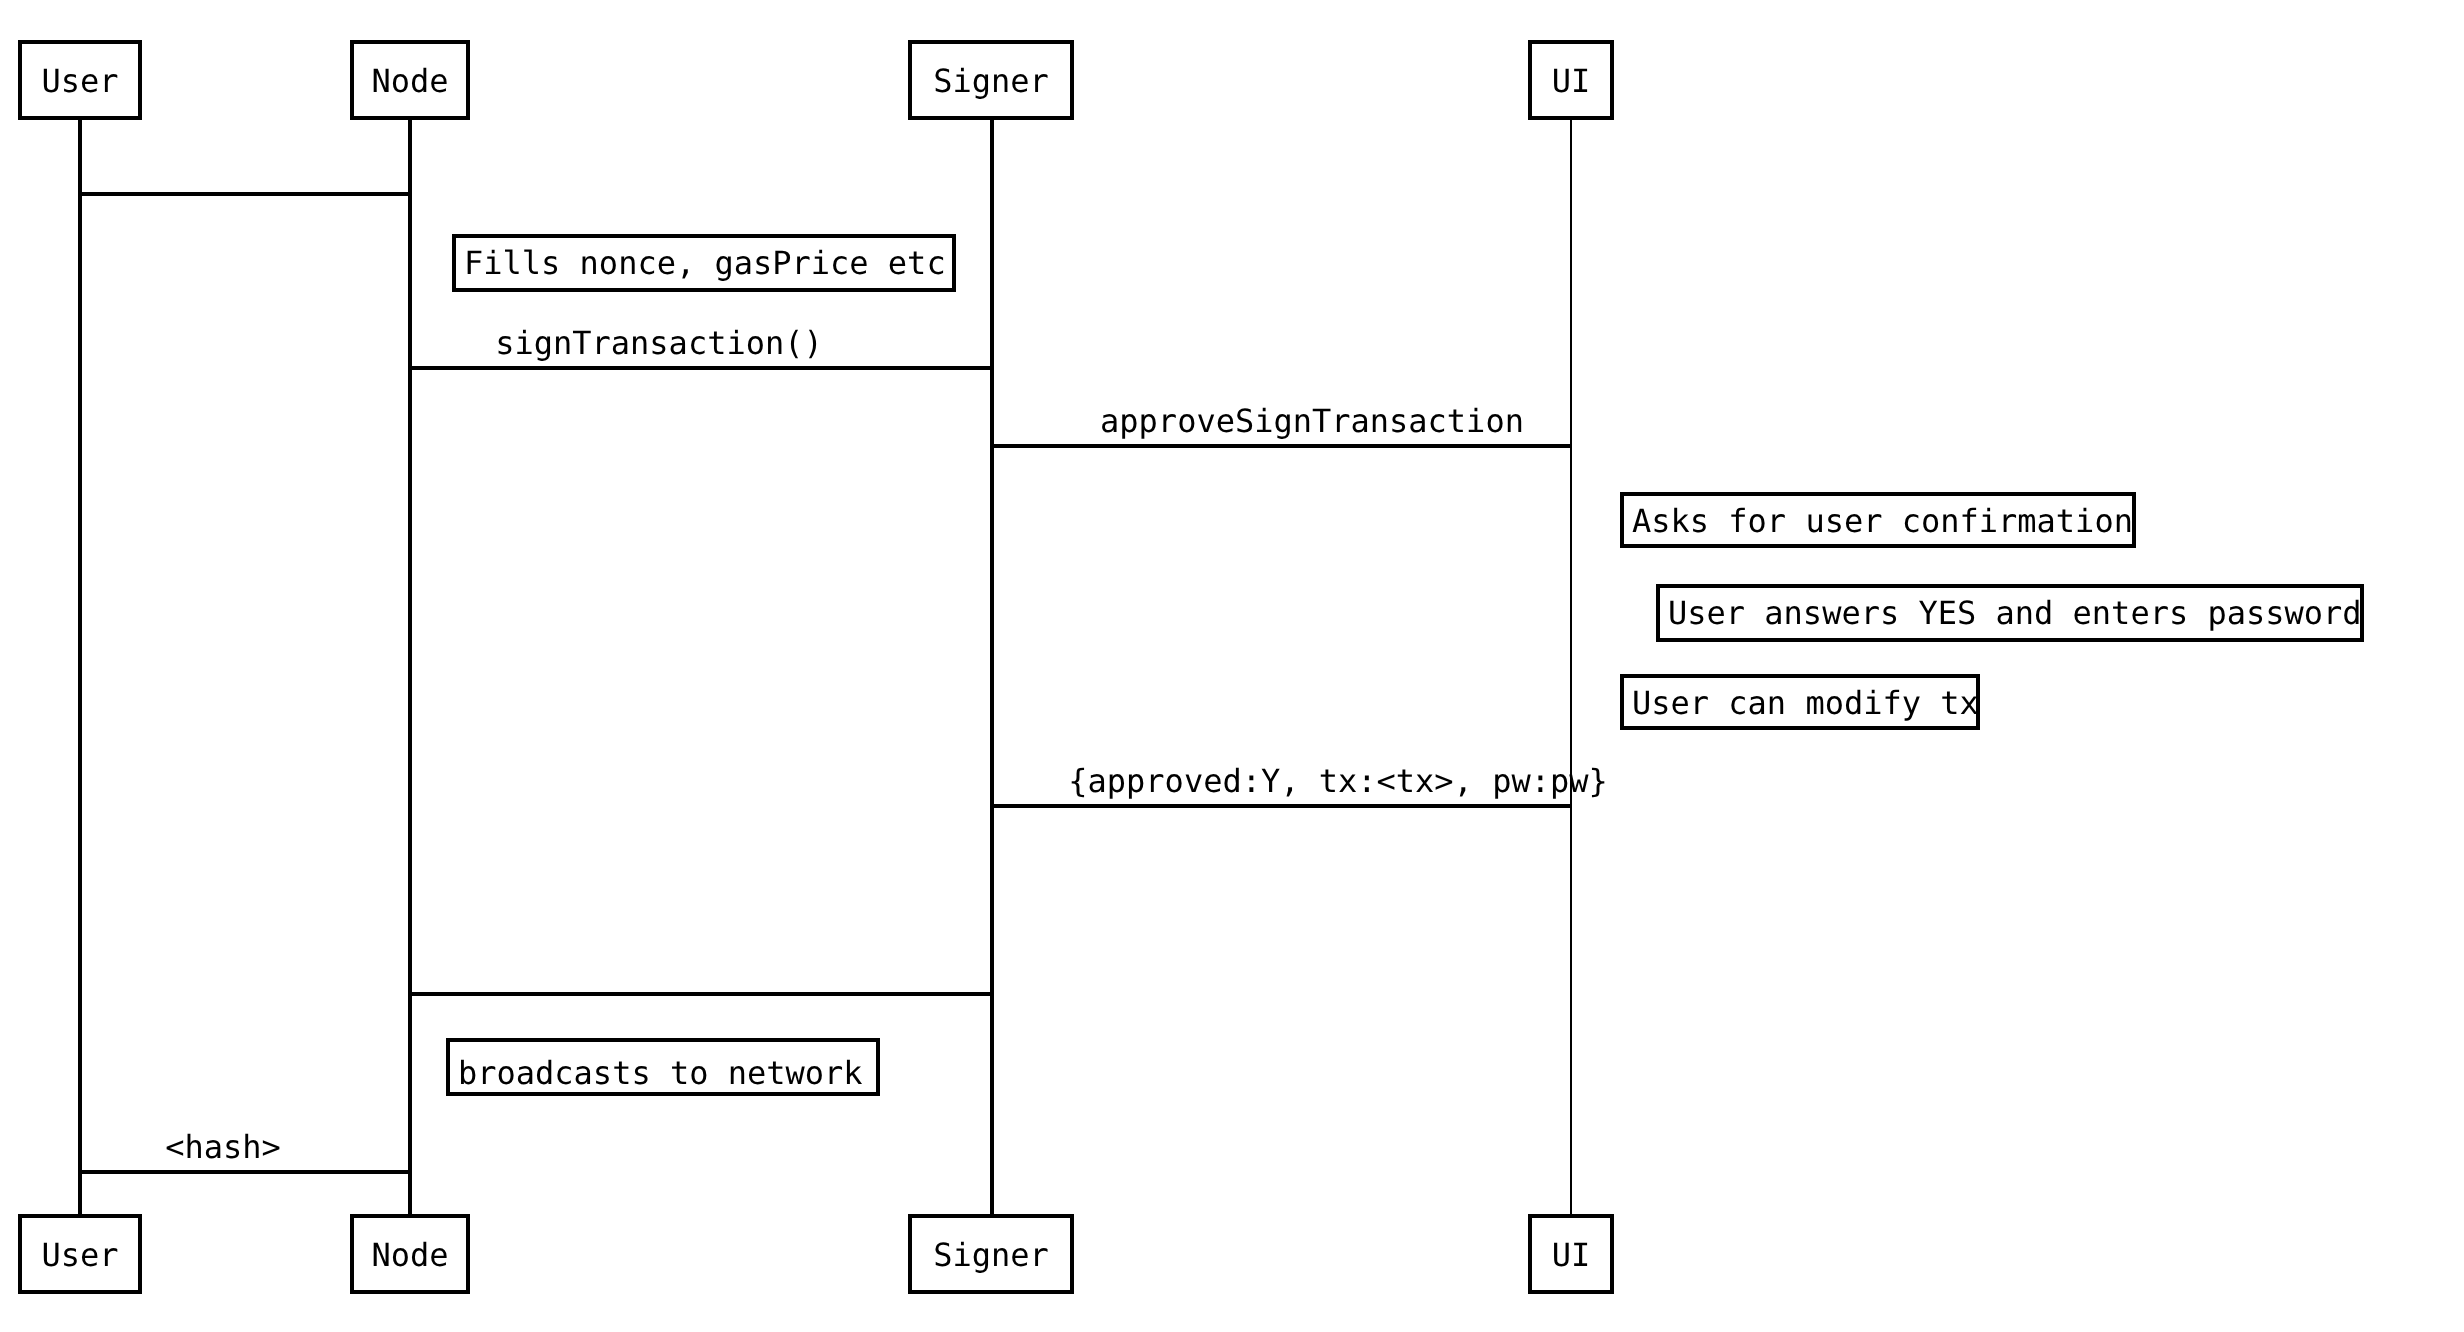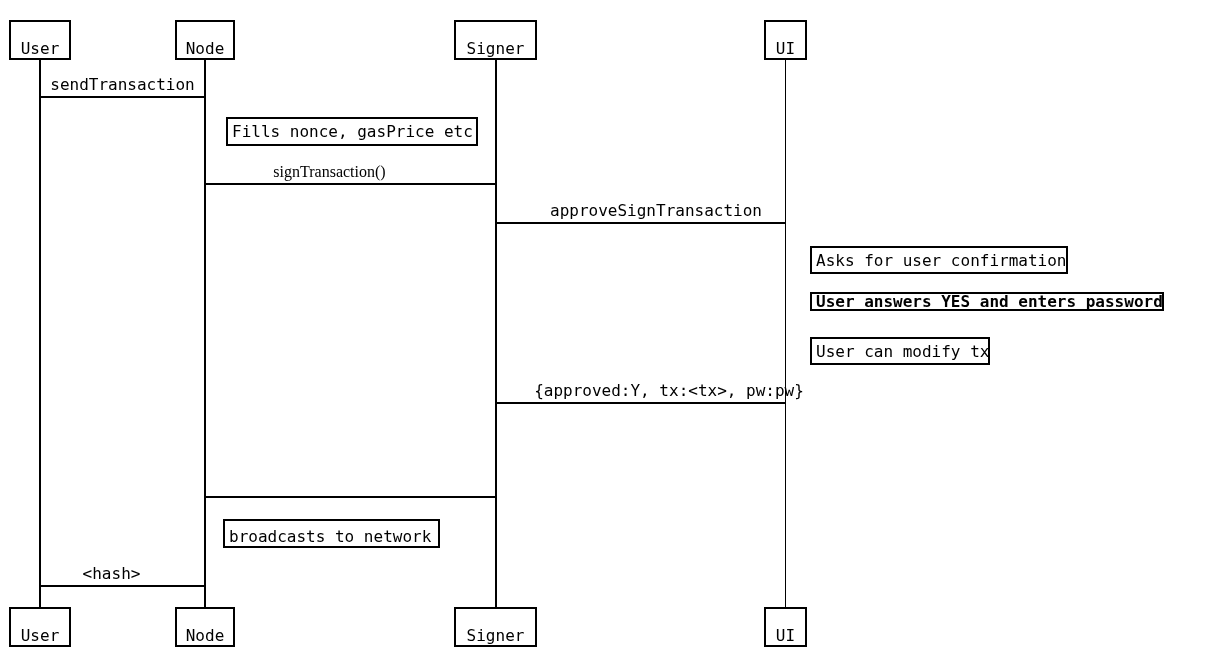--- a/index.html
+++ b/index.html
@@ -11,21 +11,21 @@
     font-family: "DejaVu Sans Mono", "Liberation Mono", monospace;
     font-size: 16px;
     color: #000000;
   }
   .actor {
     position: absolute;
     box-sizing: border-box;
     border: 2px solid #000;
     background: #fff;
     display: flex;
-    align-items: flex-end;
+    align-items: center;
     justify-content: center;
     white-space: nowrap;
     z-index: 3;
   }
   .lifeline {
     position: absolute;
     background: #000;
     z-index: 1;
   }
   .msg-line {
@@ -85,37 +85,36 @@
   <div class="actor" style="left:175px; top:607px; width:60px; height:40px;">
       <span>Node</span>
     </div>
   <div class="actor" style="left:454px; top:607px; width:83px; height:40px;">
       <span>Signer</span>
     </div>
   <div class="actor" style="left:764px; top:607px; width:43px; height:40px;">
       <span>UI</span>
     </div>
 
-  <div class="msg-label" style="left:40px; top:75px; width:165px;">sendTransaction</div>
   <div class="msg-line" style="left:40px; top:96px; width:165px;"></div>
 
   <div class="note" style="left:226px; top:117px; width:252px; height:29px;">
       <span>Fills nonce, gasPrice etc</span>
     </div>
 
-  <div class="msg-label" style="left:205px; top:162px; width:249px;font-family:Liberation Serif, serif;">signTransaction()</div>
+  <div class="msg-label" style="left:205px; top:162px; width:249px;">signTransaction()</div>
   <div class="msg-line" style="left:205px; top:183px; width:291px;"></div>
 
   <div class="msg-label" style="left:496px; top:201px; width:290px;padding-left:15px;">approveSignTransaction</div>
   <div class="msg-line" style="left:496px; top:222px; width:290px;"></div>
 
   <div class="note" style="left:810px; top:246px; width:258px; height:28px;">
       <span>Asks for user confirmation</span>
     </div>
-  <div class="note" style="left:810px; top:292px; width:354px; height:19px;font-weight:bold;">
+  <div class="note" style="left:828px; top:292px; width:354px; height:29px;">
       <span>User answers YES and enters password</span>
     </div>
   <div class="note" style="left:810px; top:337px; width:180px; height:28px;">
       <span>User can modify tx</span>
     </div>
 
   <div class="msg-label" style="left:496px; top:381px; width:290px;padding-left:28px;">{approved:Y, tx:&lt;tx&gt;, pw:pw}</div>
   <div class="msg-line" style="left:496px; top:402px; width:290px;"></div>
 
 

